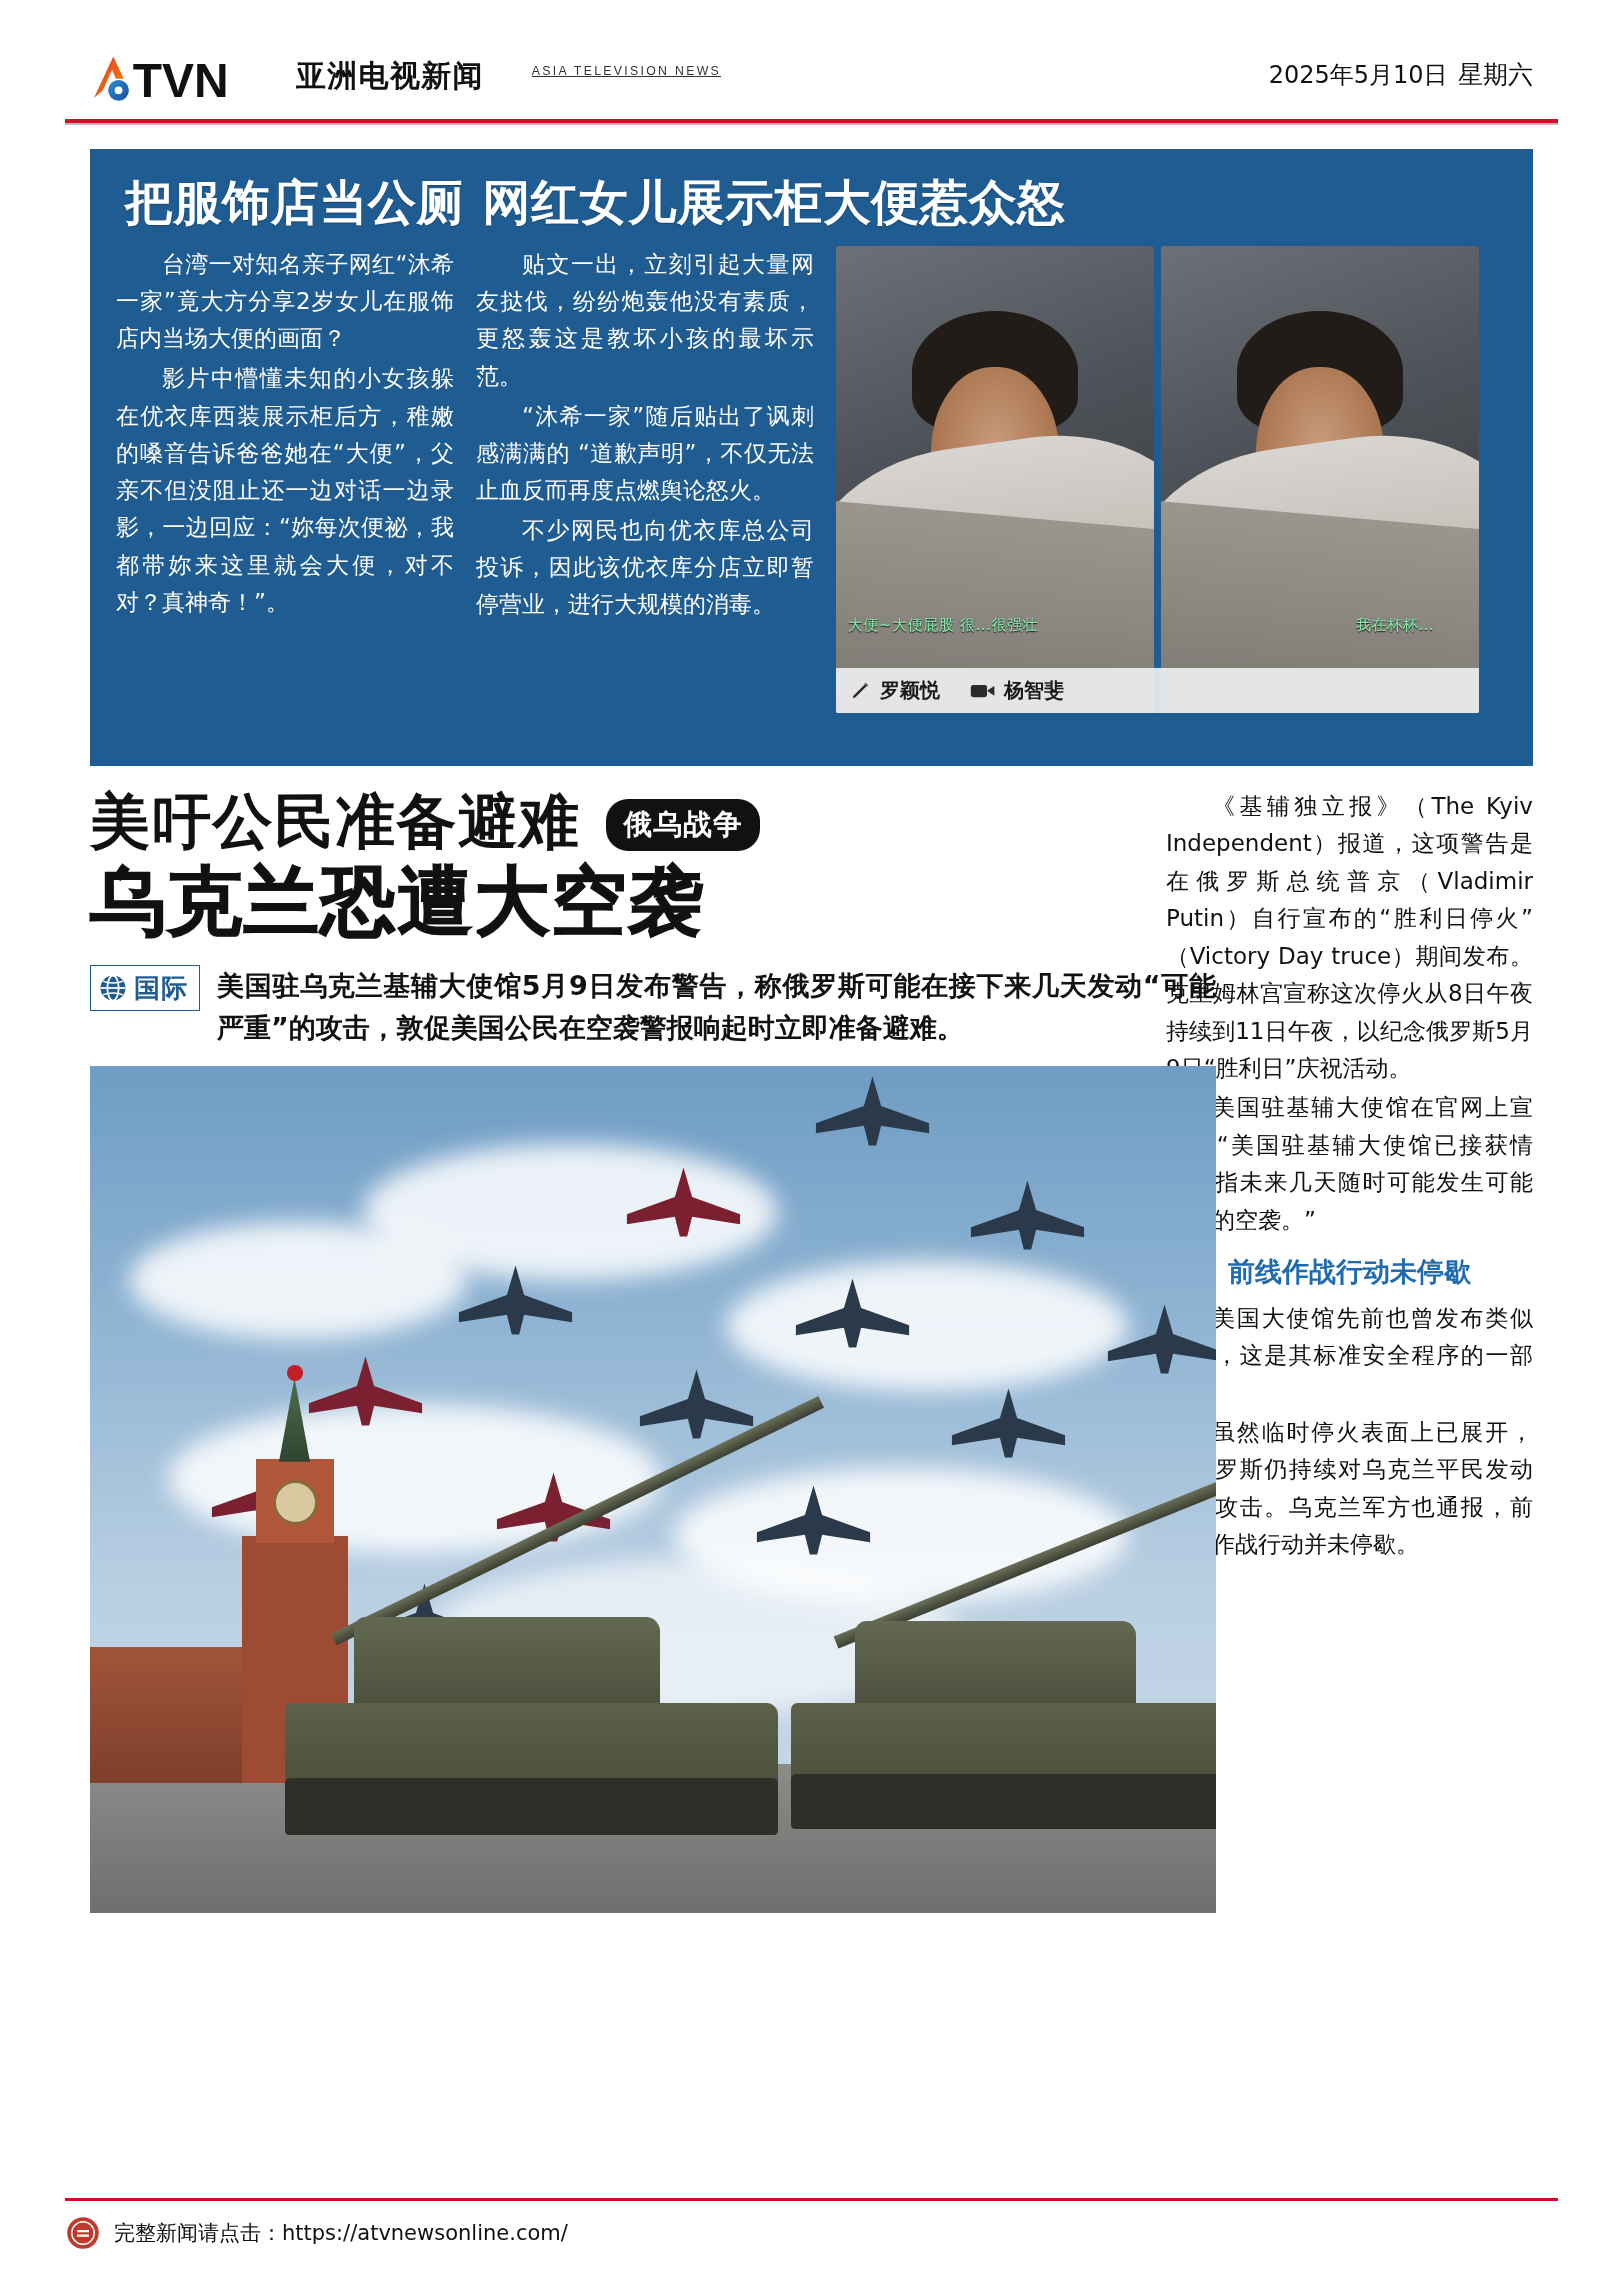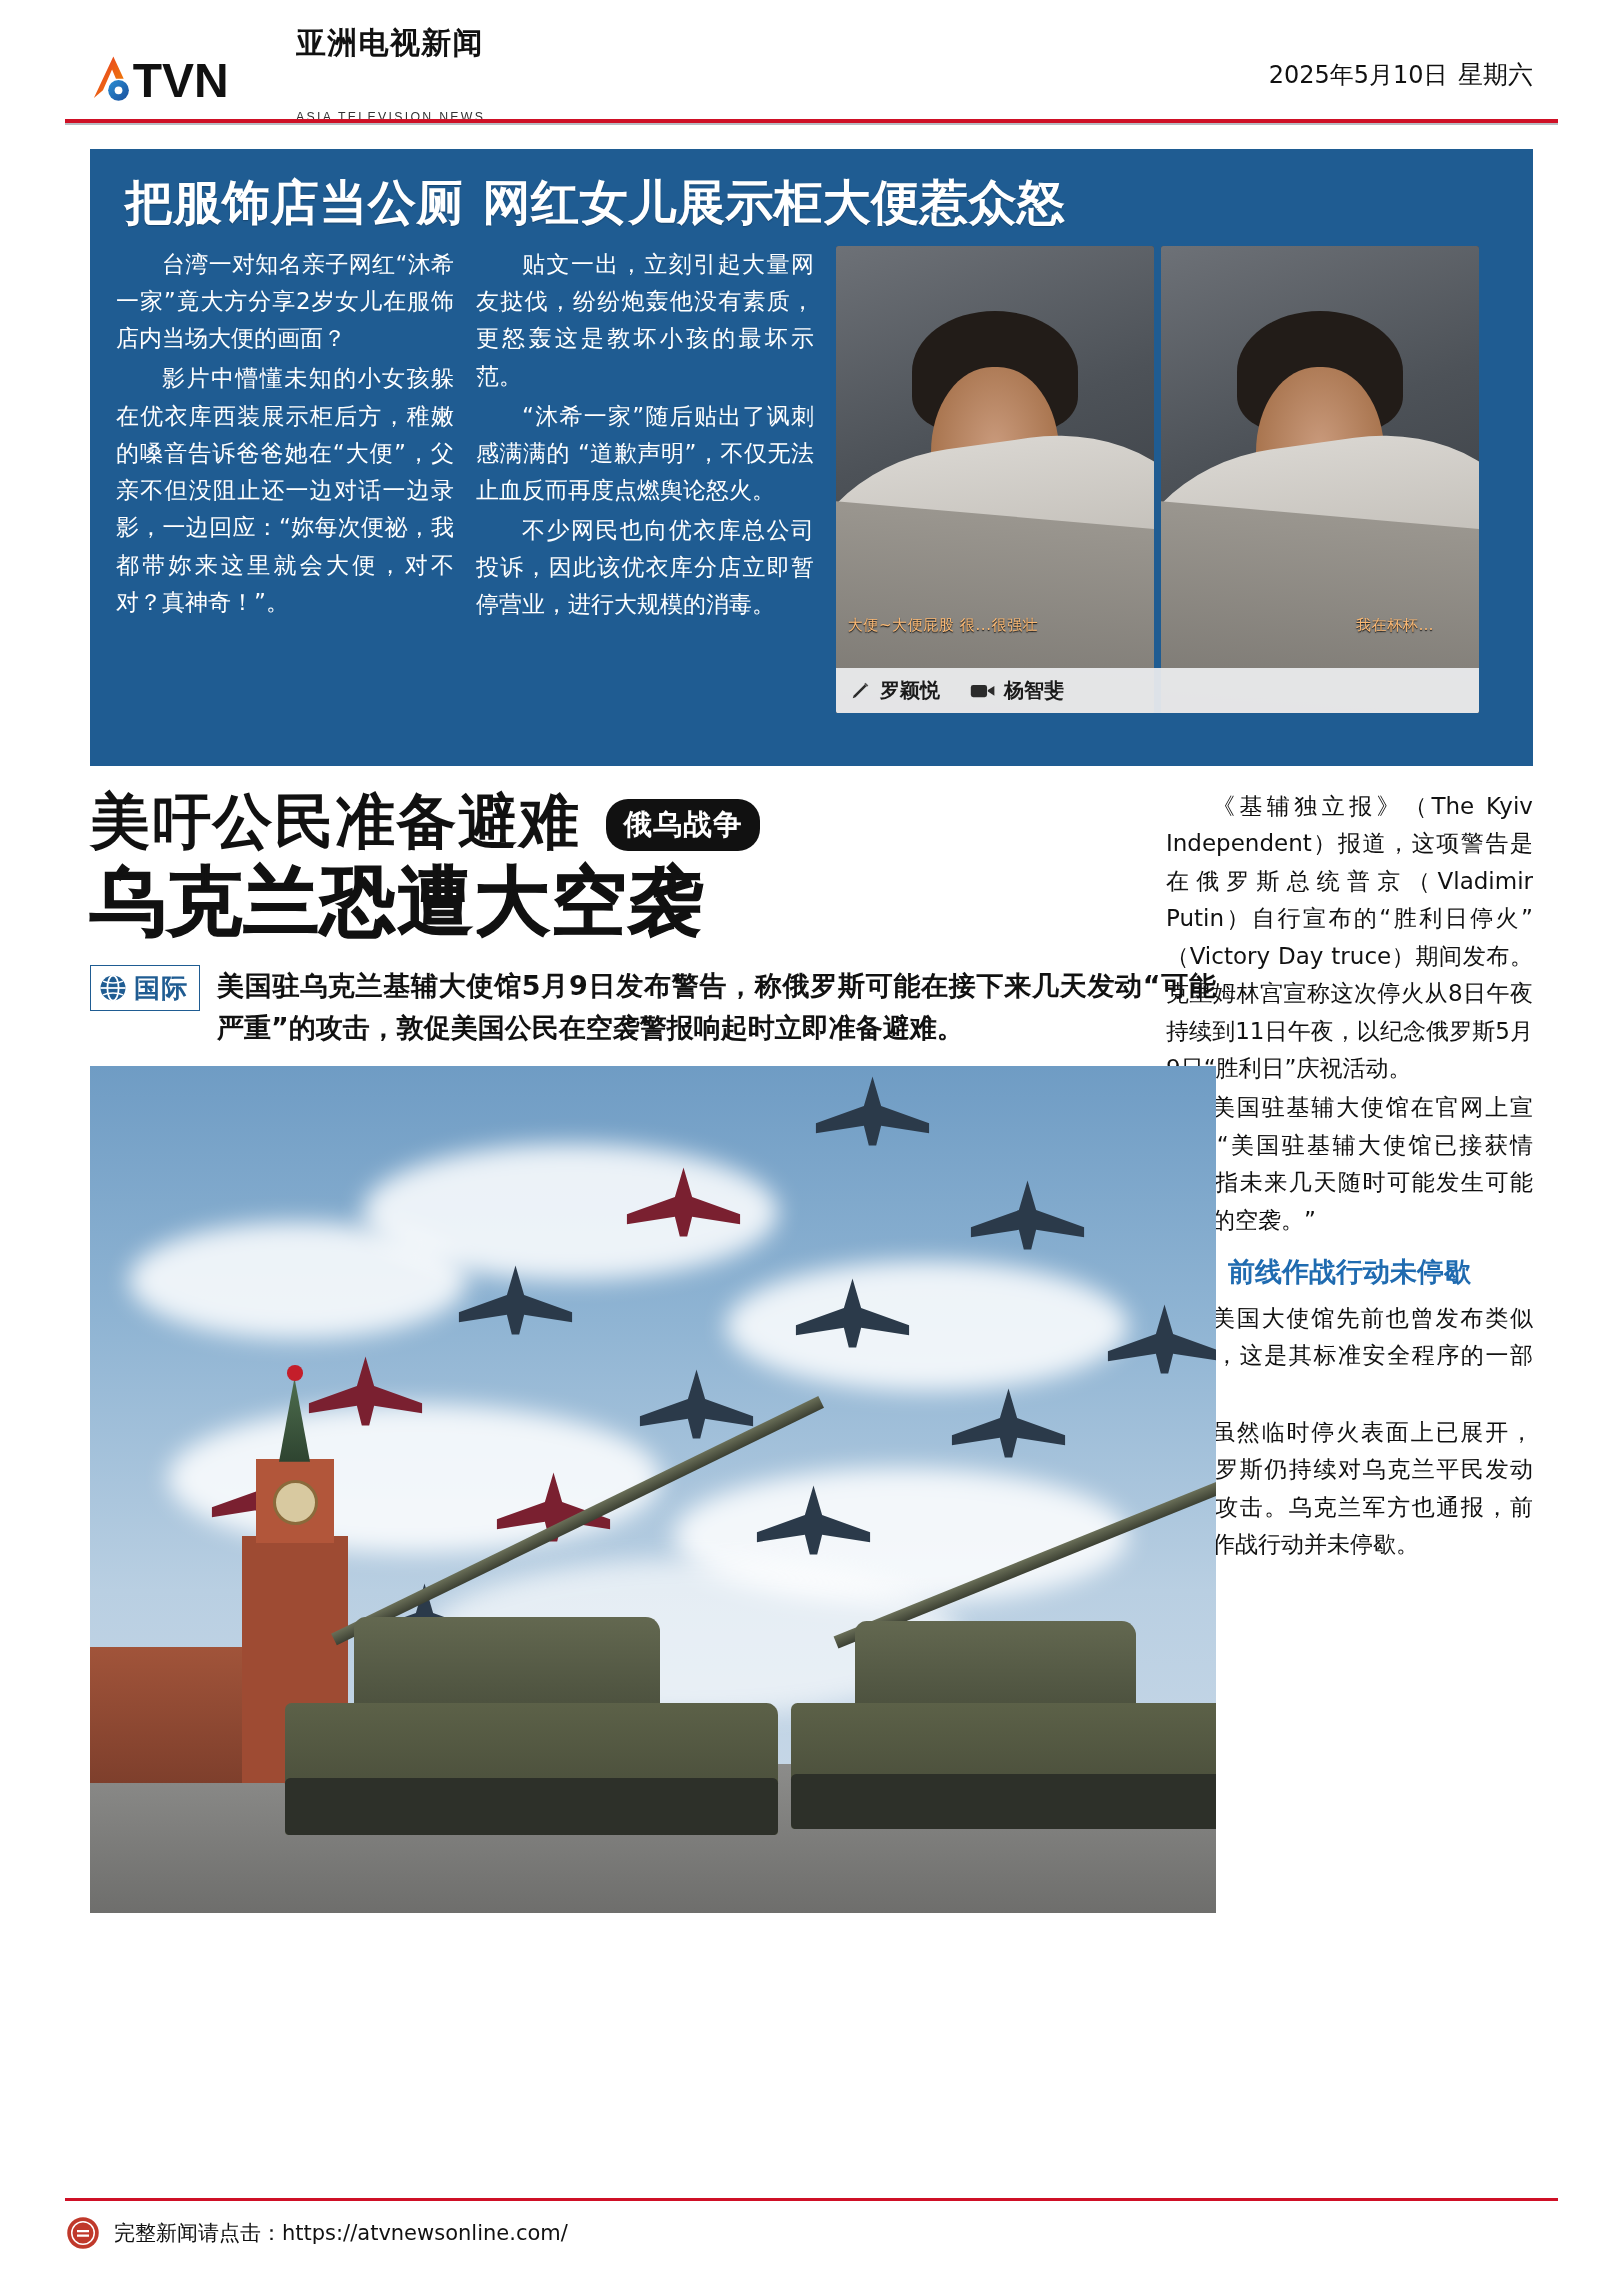--- a/index.html
+++ b/index.html
@@ -20,21 +20,21 @@
     height:123px;
     display:flex;
     align-items:center;
     justify-content:space-between;
     padding-top:32px;
   }
   .brand { display:flex; align-items:center; gap:18px; }
   .logo-wrap { display:flex; align-items:center; }
   .logo-svg { display:block; }
   .brand-cn {
-    display:flex; flex-direction:column; justify-content:center;
+    display:flex; flex-direction:row; justify-content:center;
     padding-bottom:3.9px;
     gap:48px;
   }
   .brand-cn .cn {
     font-size:30px; font-weight:700; letter-spacing:1.3px; color:#111;
     line-height:1.05;
     font-family:"DejaVu Sans","Liberation Sans",sans-serif;
   }
   .brand-cn .en {
     font-size:12.3px; letter-spacing:2.3px; color:#333; margin-top:3.9px;
@@ -100,21 +100,21 @@
     position:absolute; left:30%; top:26%; width:40%; height:38%;
     background:radial-gradient(ellipse at 50% 45%, #c99a7c 0%, #a9754f 70%, #6b452c 100%);
     border-radius:48% 48% 45% 45%;
   }
   .ph .hair {
     position:absolute; left:24%; top:14%; width:52%; height:26%;
     background:#221c18; border-radius:50% 50% 30% 30%;
   }
   .ph-caption {
     position:absolute; left:11.7px; bottom:78px;
-    color:#fdba74; font-size:15px; letter-spacing:0.6px;
+    color:#86efac; font-size:15px; letter-spacing:0.6px;
     text-shadow:0 0.6px 1.3px #000;
   }
   .ph-caption.right { left:auto; right:45px; }
   .byline {
     position:absolute; left:0; bottom:0; width:100%;
     background:rgba(236,237,239,.93);
     padding:9px 14.3px;
     display:flex; align-items:center; gap:30px;
     border-radius:0 0 2.6px 2.6px;
   }

